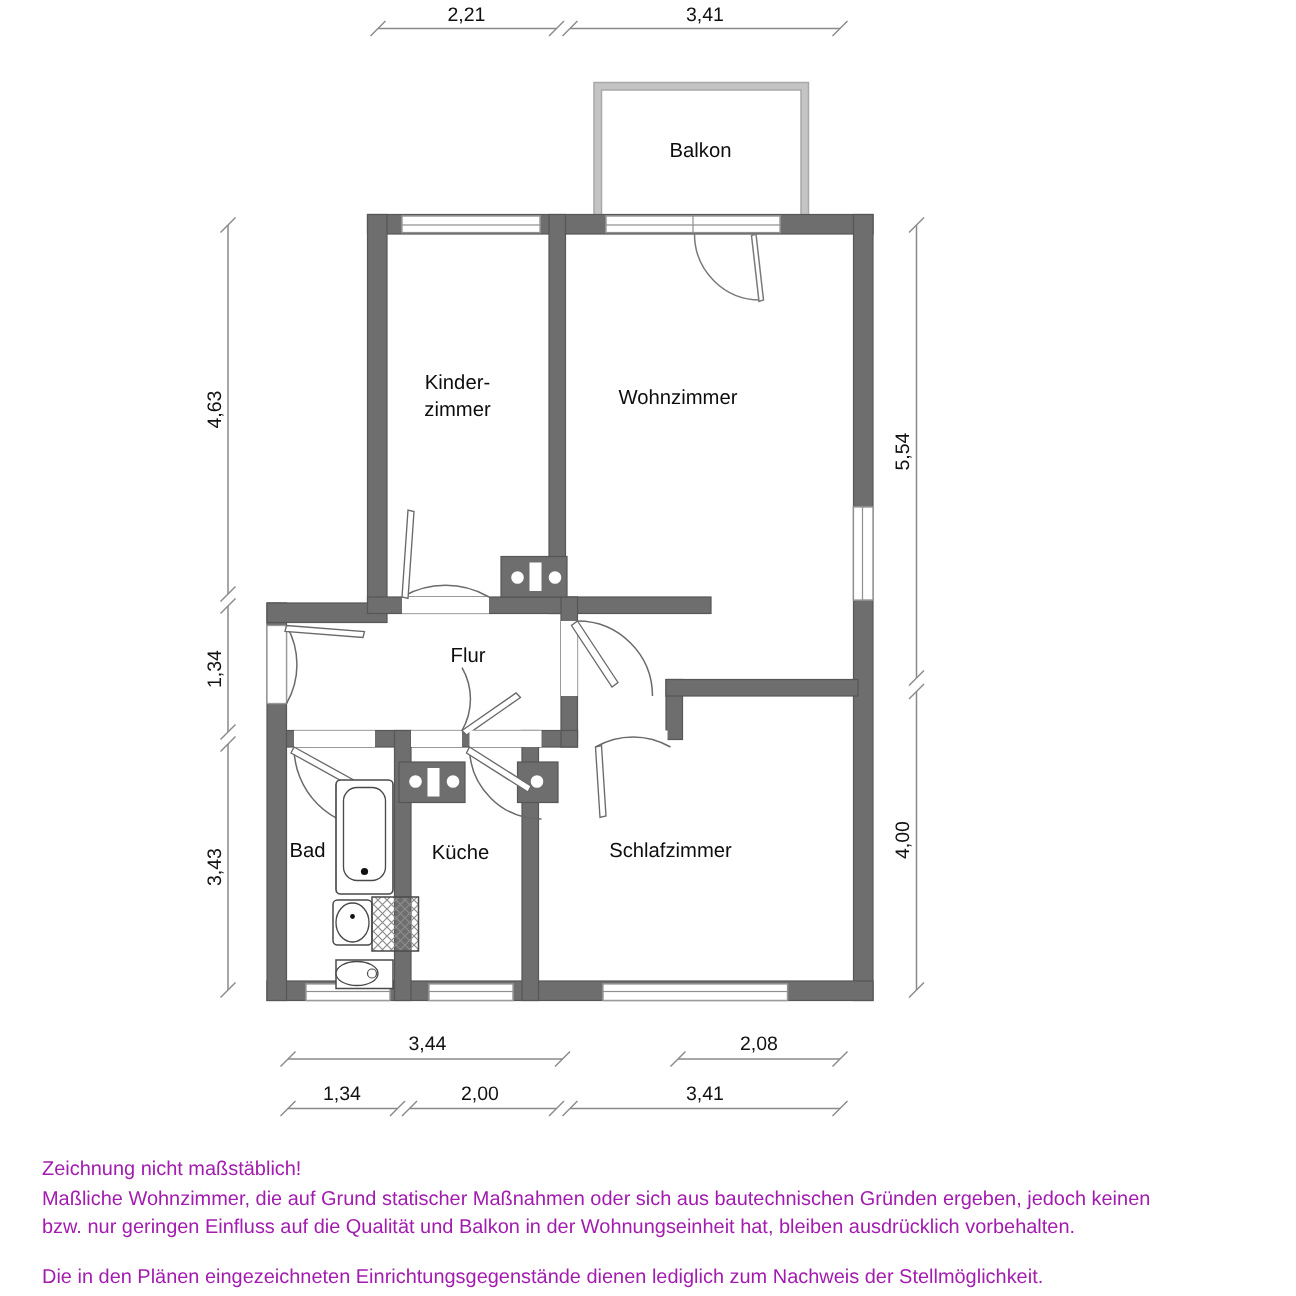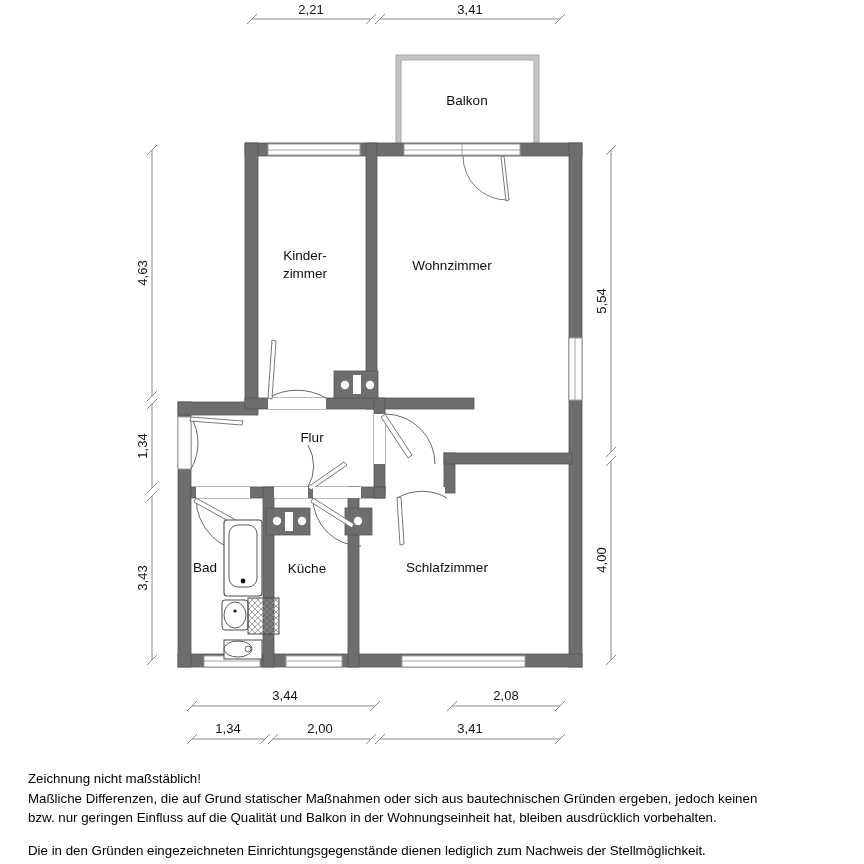--- a/index.html
+++ b/index.html
@@ -50,21 +50,21 @@
   .footer-block {
     position: absolute;
     left: 28px;
     top: 769px;
     width: 812px;
   }
   .footer-line {
     font-family: "Liberation Sans", sans-serif;
     font-size: 13.3px;
     line-height: 19.5px;
-    color: #000000;
+    color: #a21caf;
     white-space: nowrap;
   }
   .footer-gap {
     height: 13px;
   }
 </style>
 </head>
 <body>
 
 <div id="plan-root">
@@ -316,19 +316,19 @@
       <line x1="555" y1="744" x2="565" y2="734"></line>
     </g>
     <text class="dim-text" x="228" y="733">1,34</text>
     <text class="dim-text" x="320" y="733">2,00</text>
     <text class="dim-text" x="470" y="733">3,41</text>
 
   </svg>
 
   <div class="footer-block">
     <div class="footer-line">Zeichnung nicht maßstäblich!</div>
-    <div class="footer-line">Maßliche Differenzen, die auf Grund statischer Maßnahmen oder sich aus bautechnischen Gründen ergeben, jedoch keinen</div>
+    <div class="footer-line">Maßliche Wohnzimmer, die auf Grund statischer Maßnahmen oder sich aus bautechnischen Gründen ergeben, jedoch keinen</div>
     <div class="footer-line">bzw. nur geringen Einfluss auf die Qualität und Balkon in der Wohnungseinheit hat, bleiben ausdrücklich vorbehalten.</div>
     <div class="footer-gap"></div>
-    <div class="footer-line">Die in den Gründen eingezeichneten Einrichtungsgegenstände dienen lediglich zum Nachweis der Stellmöglichkeit.</div>
+    <div class="footer-line">Die in den Plänen eingezeichneten Einrichtungsgegenstände dienen lediglich zum Nachweis der Stellmöglichkeit.</div>
   </div>
 
 </div>
 
 </body></html>

